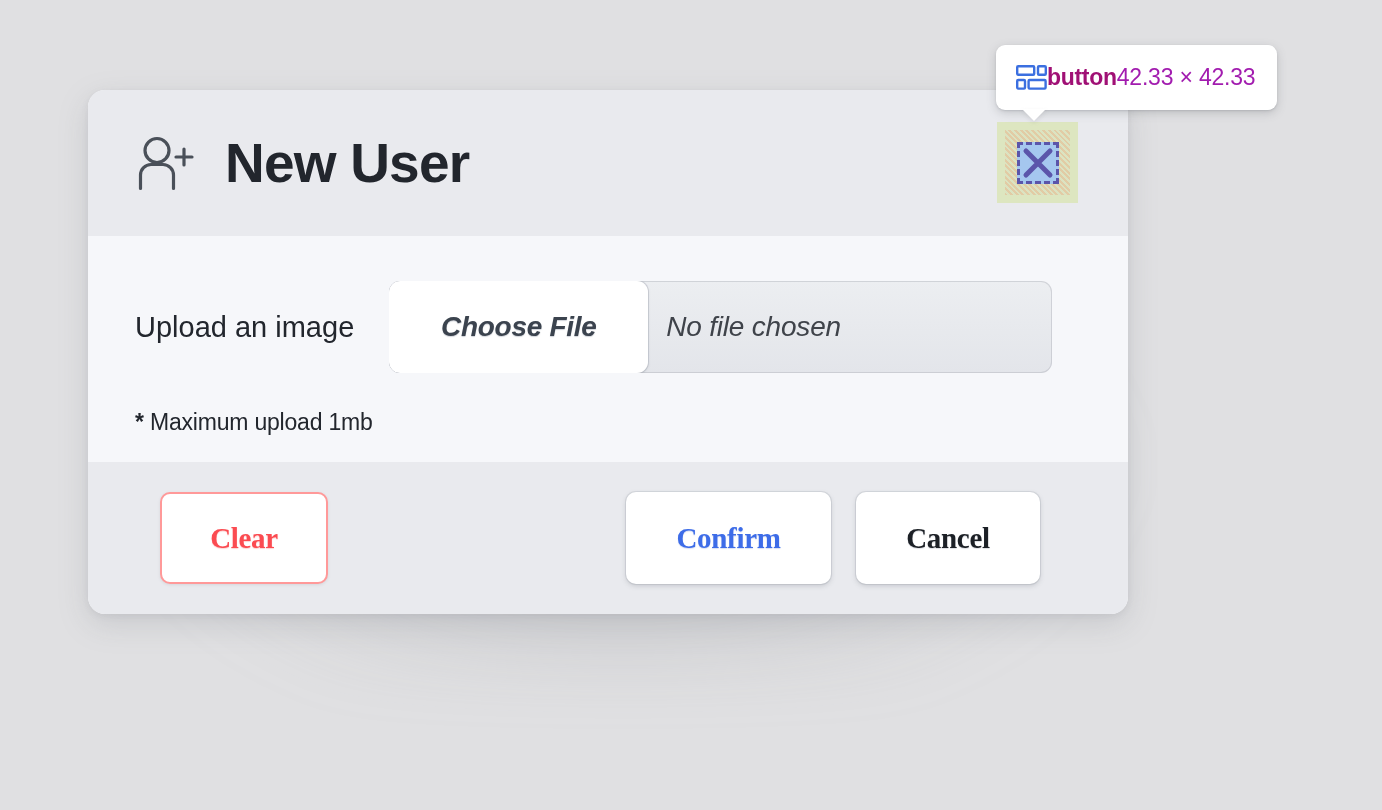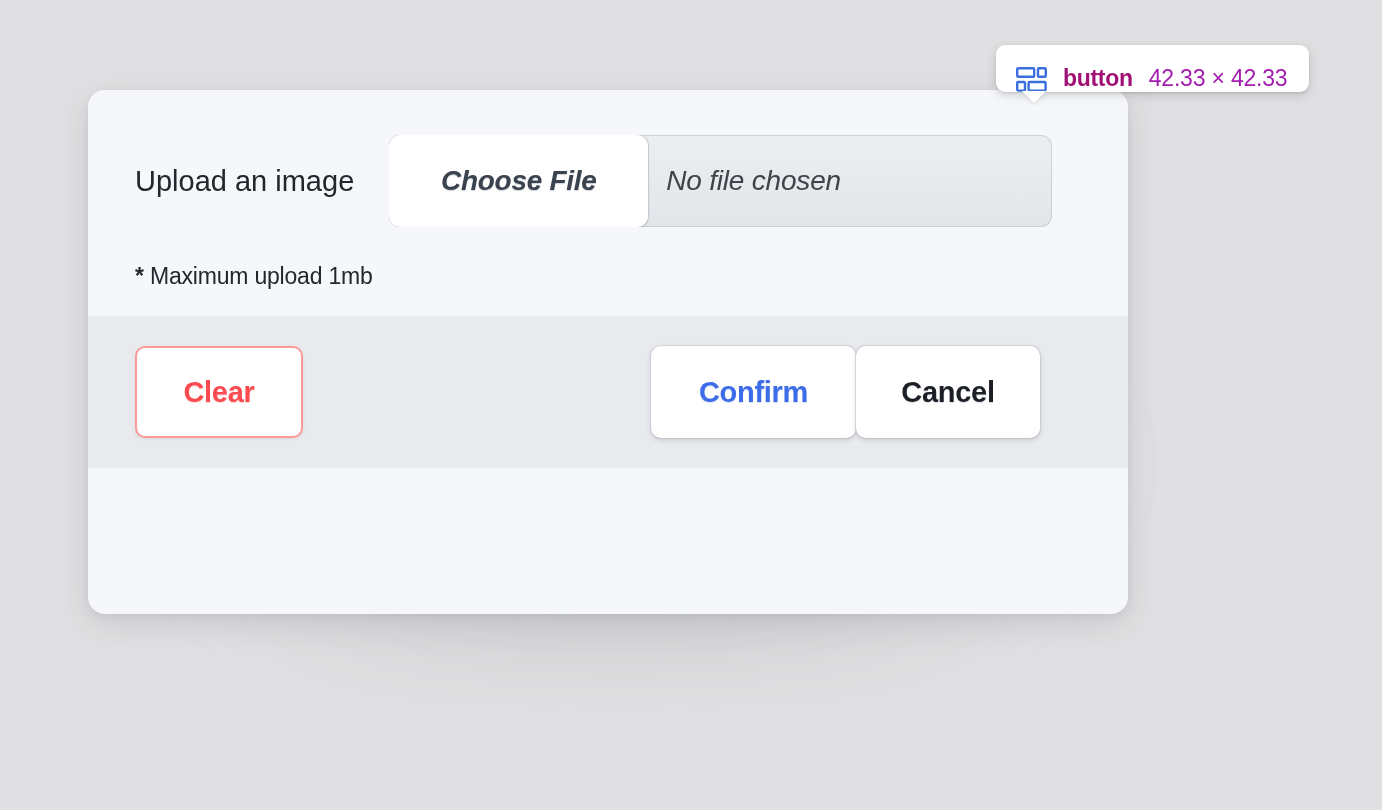--- a/index.html
+++ b/index.html
@@ -118,28 +118,27 @@
     justify-content: center;
     z-index: 3;
   }
   .close-button svg { width: 34px; height: 34px; display: block; }
 
   
   .dt-tooltip {
     position: absolute;
     left: 996px;
     top: 45px;
-    height: 47px;
+    height: 65px;
     padding: 0 22px 0 20px;
     background: #ffffff;
     border-radius: 9px;
     box-shadow: 0 3px 10px rgba(90,92,100,0.26), 0 1px 2px rgba(90,92,100,0.18);
     display: flex;
-    align-items: flex-end;
-    gap: 16px;
+    align-items: center;
     z-index: 10;
   }
   .dt-tooltip::after {
     content: "";
     position: absolute;
     left: 26px;
     bottom: -11px;
     width: 0; height: 0;
     border-left: 12px solid transparent;
     border-right: 12px solid transparent;
@@ -226,31 +225,32 @@
 
   
   .dialog-footer {
     height: 152px;
     background: #e9eaee;
     display: flex;
     align-items: center;
     padding: 0 50px 0 47px;
   }
   .btn {
-    font-family: Liberation Sans, sans-serif;
+    font-family: Liberation Serif, serif;
     font-size: 29px;
     font-weight: bold;
     border-radius: 10px;
     background: #ffffff;
     cursor: pointer;
     height: 92px;
     display: flex;
     align-items: center;
     justify-content: center;
     letter-spacing: -0.3px;
+    margin-left: 25px;
   }
   .btn-clear {
     width: 168px;
     border: 2px solid #f99;
     color: #fb4b51;
     box-shadow: 0 1px 3px rgba(130,130,140,0.18);
     text-shadow: 0 1px 1px rgba(250,180,180,0.6);
   }
   .footer-spacer { flex: 1; }
   .btn-cancel {
@@ -269,20 +269,45 @@
     text-shadow: 0 1px 1px rgba(175,190,230,0.5);
   }
 </style>
 </head>
 <body>
 
 <div class="page-shadow"></div>
 
 <div class="dialog">
 
+  <div class="dialog-header">
+    <div class="header-left">
+      <span class="user-add-icon">
+        <svg viewBox="0 0 62 56" xmlns="http://www.w3.org/2000/svg" fill="none" stroke="#4a5059" stroke-width="3.2" stroke-linecap="round">
+          <circle cx="22" cy="15.5" r="12"></circle>
+          <path d="M5.5 53.5 V40 a10.5 10.5 0 0 1 10.5 -10.5 h12 A10.5 10.5 0 0 1 38.5 40 V53.5"></path>
+          <path d="M49 14 V30 M41 22 H57"></path>
+        </svg>
+      </span>
+      <div class="dialog-title">New User</div>
+    </div>
+
+    <div class="close-wrap">
+      <div class="highlight-margin"></div>
+      <div class="highlight-padding"></div>
+      <div class="highlight-content"></div>
+      <button class="close-button" aria-label="Close">
+        <span>
+          <svg viewBox="0 0 34 34" xmlns="http://www.w3.org/2000/svg" fill="none" stroke="#5b55aa" stroke-width="5" stroke-linecap="round">
+            <path d="M5 5 L29 29 M29 5 L5 29"></path>
+          </svg>
+        </span>
+      </button>
+    </div>
+  </div>
 
   <div class="dialog-body">
     <div class="upload-row">
       <div class="upload-label">Upload an image</div>
       <div class="file-input">
         <div class="choose-file-btn">Choose File</div>
         <div class="no-file-text">No file chosen</div>
       </div>
     </div>
     <div class="hint">

